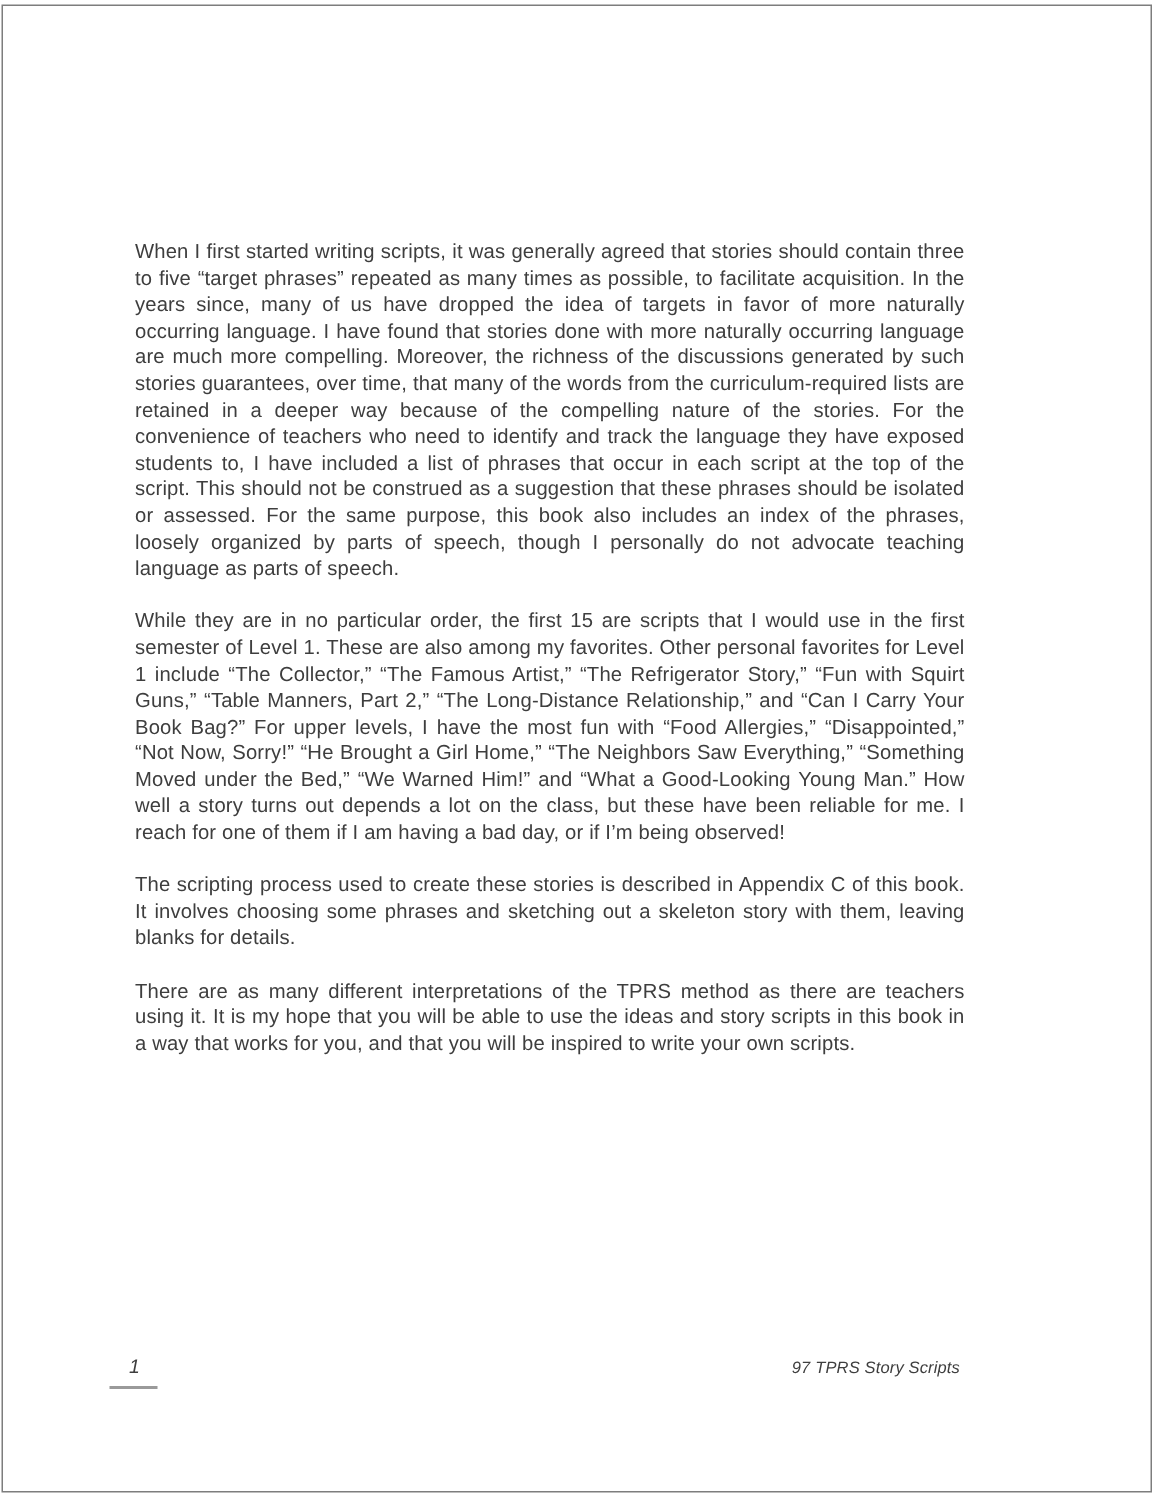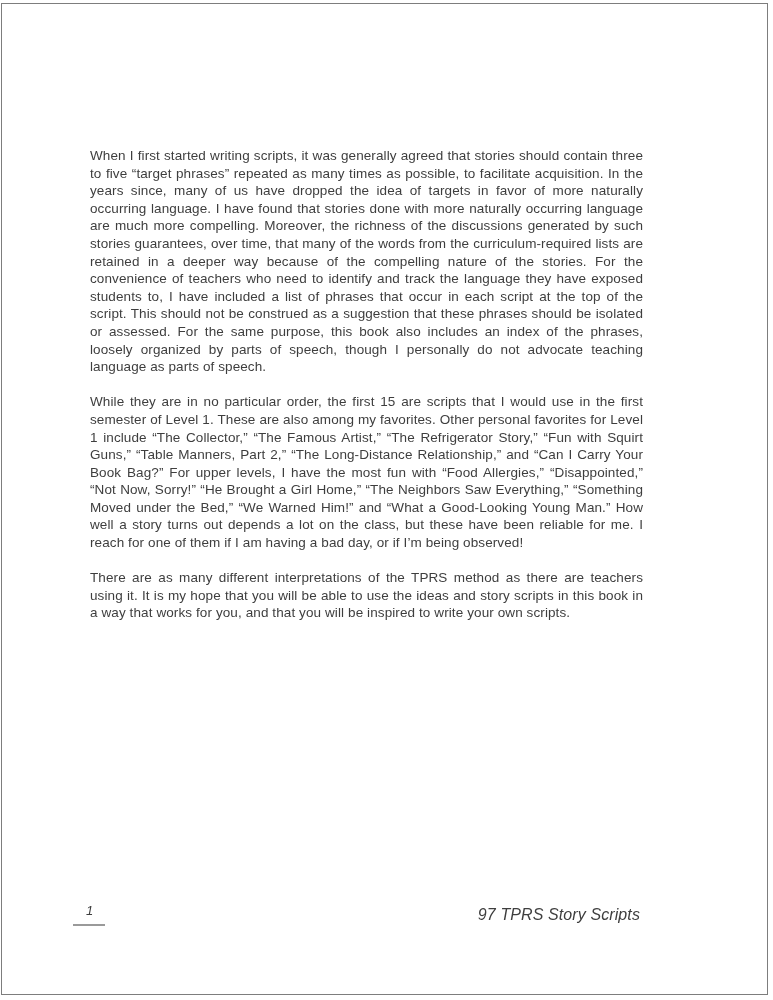--- a/index.html
+++ b/index.html
@@ -17,21 +17,21 @@
     left: 1px;
     top: 3px;
     width: 767px;
     height: 992px;
     border: 1.5px solid #7d7d7d;
     pointer-events: none;
   }
   .body-text {
     position: absolute;
     left: 90px;
-    top: 147px;
+    top: 159px;
     width: 553px;
     color: #3e3e3e;
     font-size: 13.5px;
     line-height: 17.6px;
     text-align: justify;
     letter-spacing: 0.1px;
   }
   .body-text p {
     margin: 0 0 17.6px 0;
   }
@@ -49,32 +49,33 @@
     left: 73px;
     top: 924px;
     width: 32px;
     height: 1.5px;
     background: #9a9a9a;
   }
   .footer-book-title {
     position: absolute;
     right: 133px;
     top: 906px;
-    font-size: 16px;
+    font-size: 11px;
     font-style: italic;
     color: #3e3e3e;
     letter-spacing: 0.1px;
   }
 </style>
 </head>
 <body>
 
 <div class="page-border"></div>
 
 <div class="body-text">
   <p>When I first started writing scripts, it was generally agreed that stories should contain three to five “target phrases” repeated as many times as possible, to facilitate acquisition.  In the years since, many of us have dropped the idea of targets in favor of more naturally occurring language.  I have found that stories done with more naturally occurring language are much more compelling.  Moreover, the richness of the discussions generated by such stories guarantees, over time, that many of the words from the curriculum-required lists are retained in a deeper way because of the compelling nature of the stories.  For the convenience of teachers who need to identify and track the language they have exposed students to, I have included a list of phrases that occur in each script at the top of the script.  This should not be construed as a suggestion that these phrases should be isolated or assessed.  For the same purpose, this book also includes an index of the phrases, loosely organized by parts of speech, though I personally do not advocate teaching language as parts of speech.</p>
   <p>While they are in no particular order, the first 15 are scripts that I would use in the first semester of Level 1.  These are also among my favorites.  Other personal favorites for Level 1 include “The Collector,” “The Famous Artist,” “The Refrigerator Story,” “Fun with Squirt Guns,” “Table Manners, Part 2,” “The Long-Distance Relationship,” and “Can I Carry Your Book Bag?”  For upper levels, I have the most fun with “Food Allergies,” “Disappointed,” “Not Now, Sorry!” “He Brought a Girl Home,” “The Neighbors Saw Everything,” “Something Moved under the Bed,” “We Warned Him!” and “What a Good-Looking Young Man.”  How well a story turns out depends a lot on the class, but these have been reliable for me.  I reach for one of them if I am having a bad day, or if I’m being observed!</p>
+  <p>The scripting process used to create these stories is described in Appendix C of this book.  It involves choosing some phrases and sketching out a skeleton story with them, leaving blanks for details.</p>
   <p>There are as many different interpretations of the TPRS method as there are teachers using it.  It is my hope that you will be able to use the ideas and story scripts in this book in a way that works for you, and that you will be inspired to write your own scripts.</p>
 </div>
 
 <div class="footer-page-num">1</div>
 <div class="footer-page-rule"></div>
 <div class="footer-book-title">97 TPRS Story Scripts</div>
 
 </body></html>

